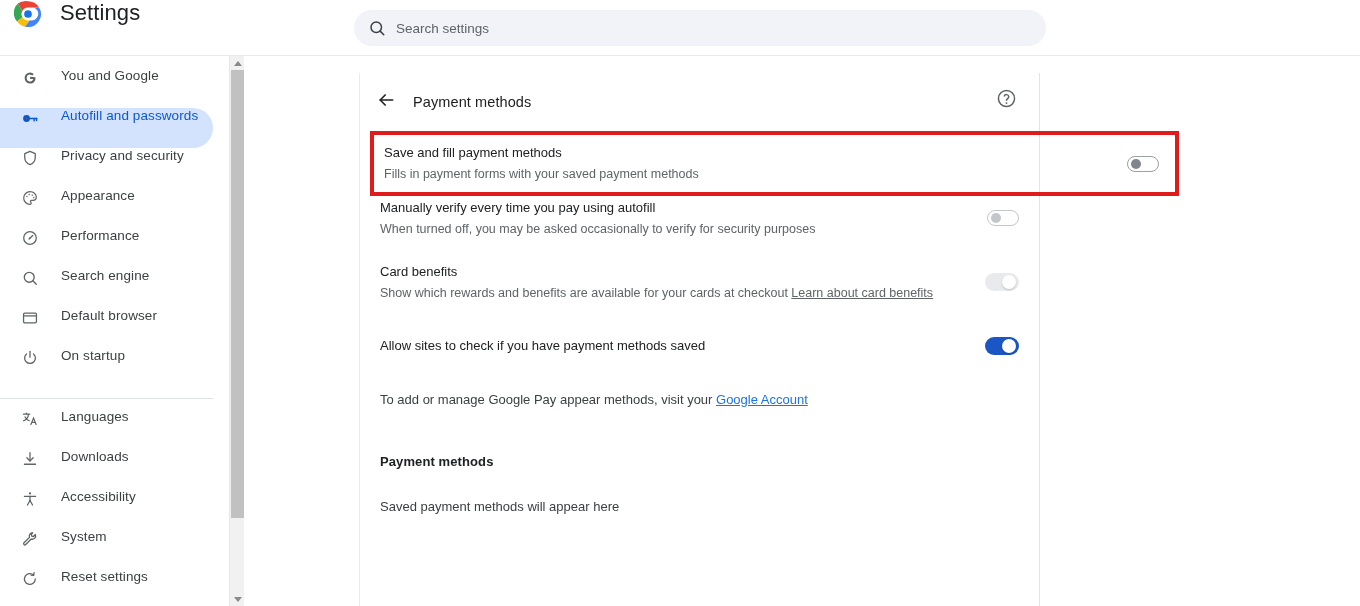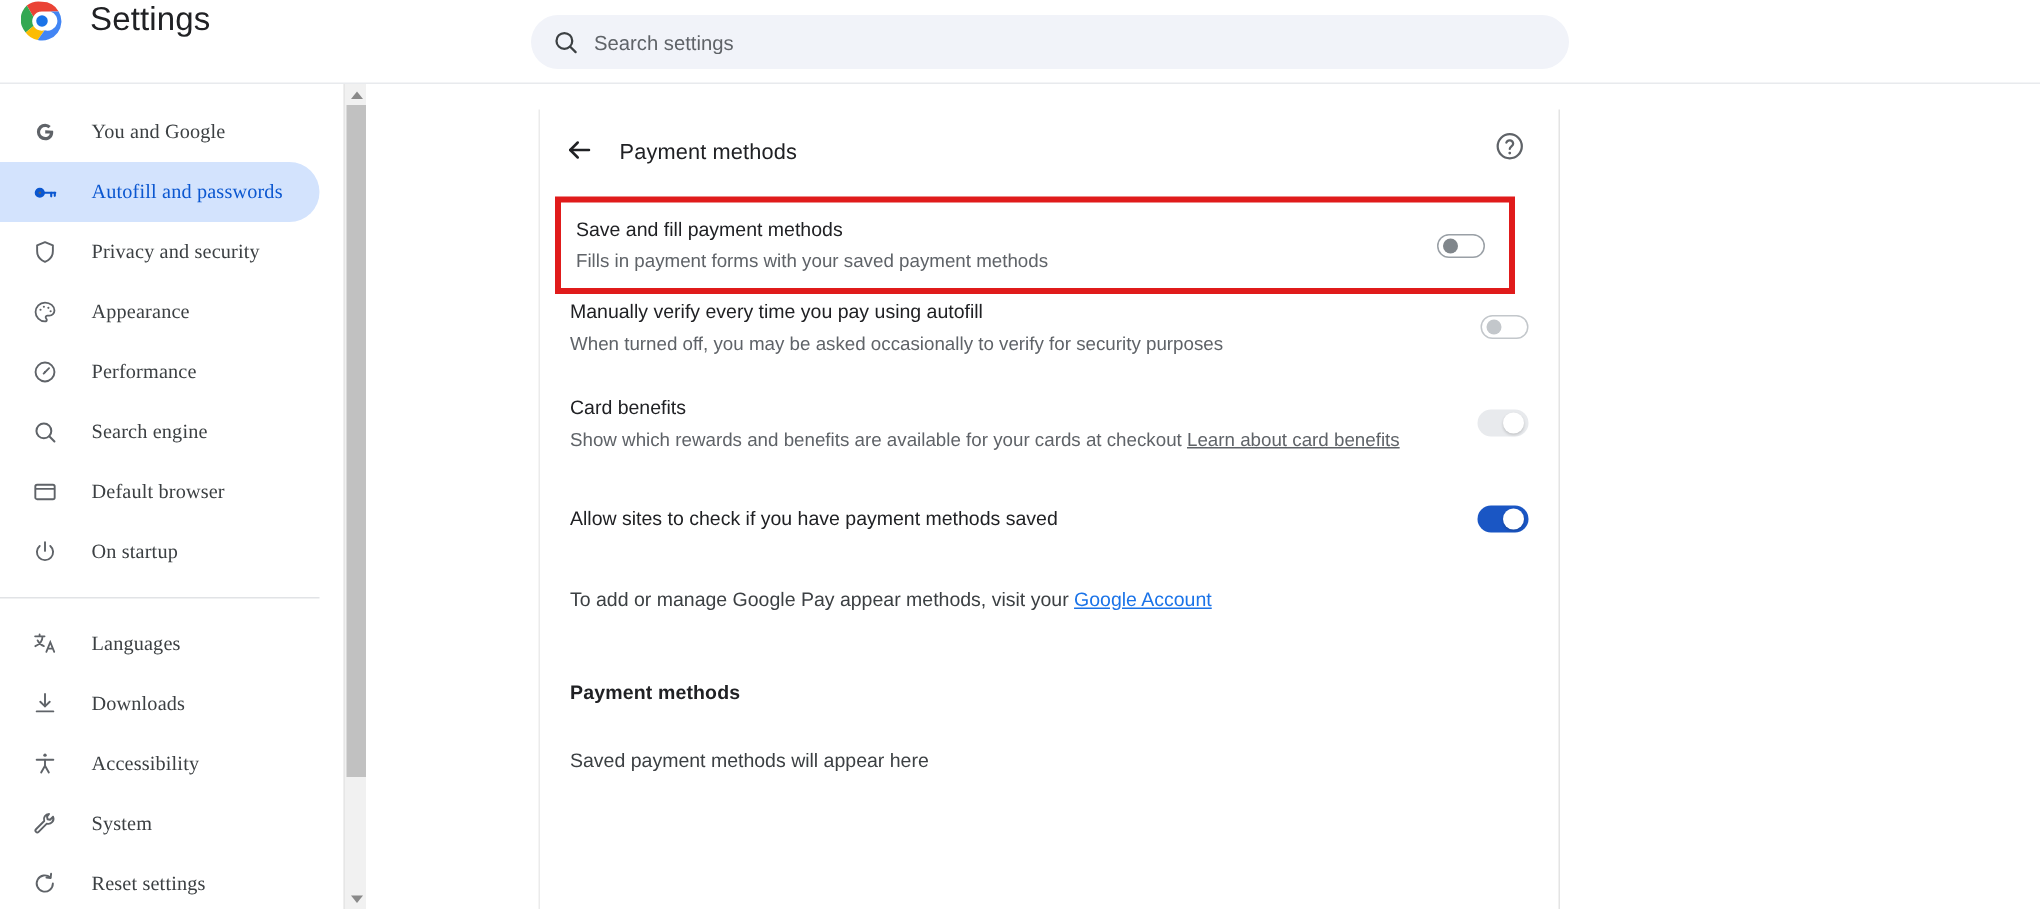--- a/index.html
+++ b/index.html
@@ -47,25 +47,24 @@
   
   .sidebar {
     position: absolute; left: 0; top: 0;
     width: 229px; height: 550px;
     background: #ffffff;
     overflow: hidden;
   }
   .nav-item {
     position: relative;
     height: 40px; margin: 0 16px 0 0;
-    display: flex; align-items: center;
+    display: flex; align-items: flex-start;
     border-radius: 0 20px 20px 0;
     cursor: pointer;
     color: #3c4043;
-    font-family: Liberation Serif, serif;
   }
   .nav-item .ic {
     width: 20px; height: 20px; margin-left: 20px; flex: none;
     display: flex; align-items: center; justify-content: center;
   }
   .nav-item .lbl {
     margin-left: 21px; font-size: 13.5px; letter-spacing: .1px; white-space: nowrap;
   }
   .nav-item.active { background: #d3e3fd; }
   .nav-item.active .lbl { color: #0b57d0; }
@@ -138,21 +137,21 @@
   .row-title { font-size: 13px; color: #202124; line-height: 20px; }
   .row-sub { font-size: 12.5px; color: #5f6368; line-height: 20px; margin-top: 1px; }
   .row-sub a, .link {
     color: #5f6368; text-decoration: underline; cursor: pointer;
   }
   .link-blue { color: #1a73e8; text-decoration: underline; cursor: pointer; }
 
   
   .row.highlight {
     margin: 0 0 0 10px;
-    width: 640px;
+    width: 809px;
     border: 4px solid #e01b1b;
     padding: 8px 16px 8px 10px;
     min-height: 52px;
   }
 
   
   .tgl { width: 32px; height: 16px; position: relative; flex: none; cursor: pointer; }
   .tgl .track {
     position: absolute; inset: 0; border-radius: 8px;
   }

